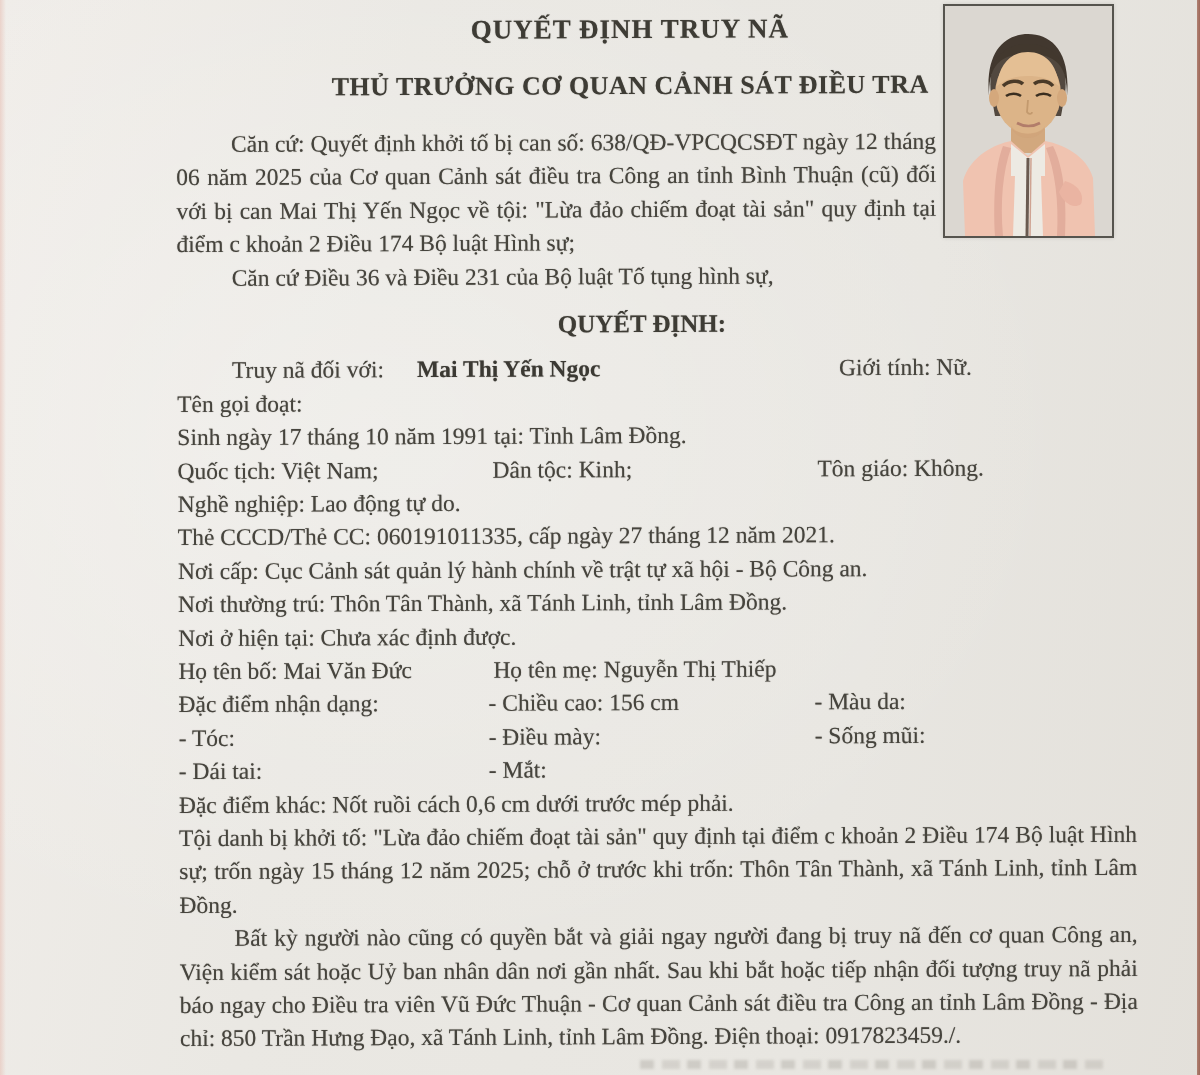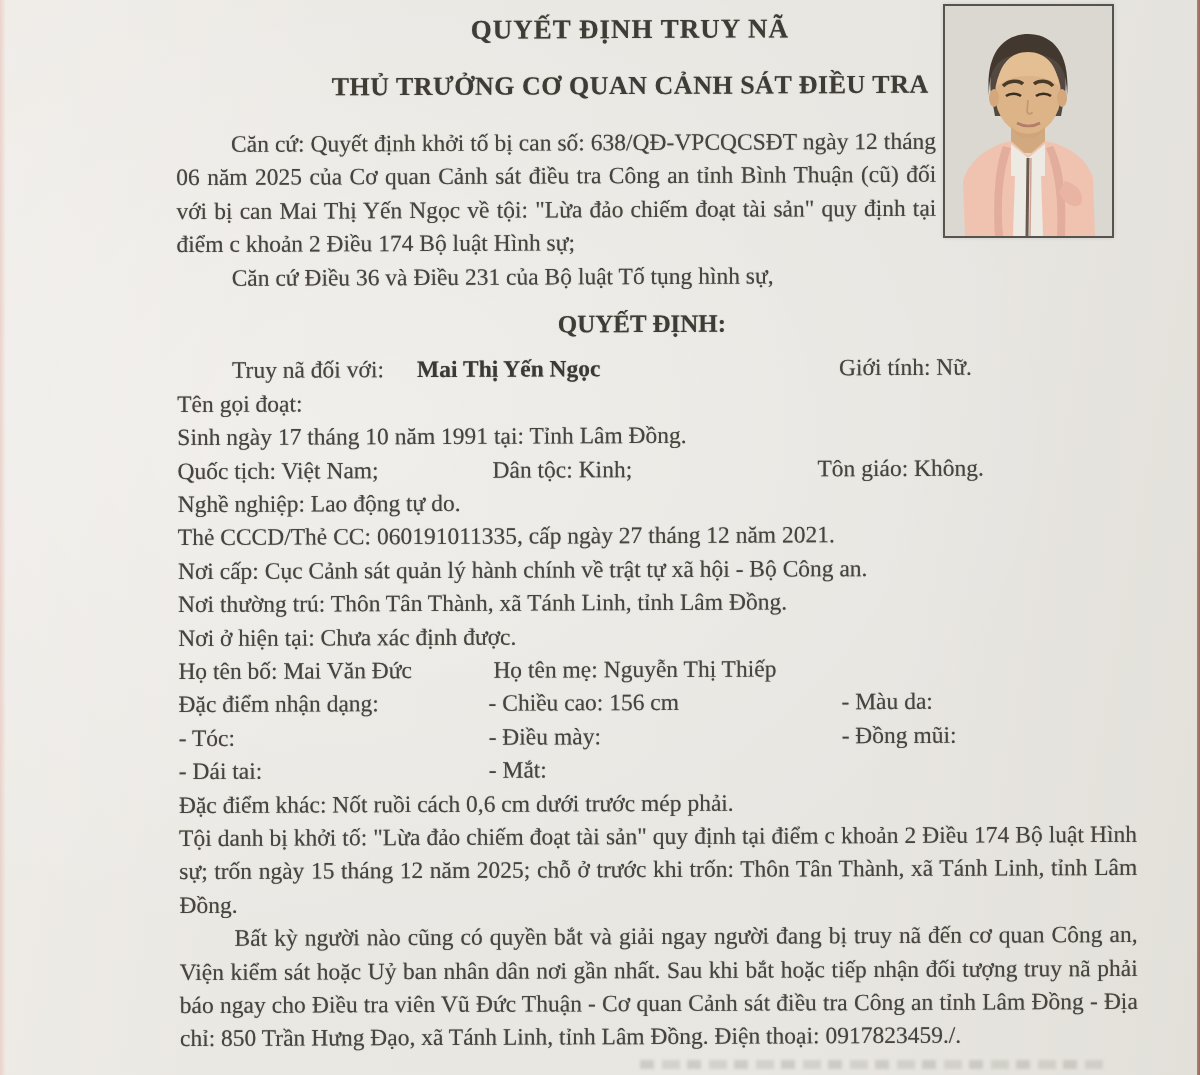--- a/index.html
+++ b/index.html
@@ -64,21 +64,21 @@
   }
   .row{position:relative;height:33.4px;white-space:nowrap;}
   .row span{position:absolute;top:0;}
   .pos0{left:0;}
   .pos-ind{left:55px;}
   .pos-name{left:240px;font-weight:bold;color:#3b3933;}
   .pos-gender{left:645px;margin-left:17px;}
   .pos-c2{left:315px;}
   .pos-c2b{left:310px;}
   .pos-c3{left:640px;}
-  .pos-c3b{left:663px;}
+  .pos-c3b{left:636px;}
 
   
   .faint-line{
     position:absolute;left:640px;top:1060px;width:470px;height:9px;
     background:repeating-linear-gradient(to right,
       rgba(120,115,105,.45) 0 14px, rgba(120,115,105,0) 14px 22px,
       rgba(120,115,105,.35) 22px 40px, rgba(120,115,105,0) 40px 47px);
     filter:blur(1.6px);
     opacity:.5;
   }
@@ -192,21 +192,21 @@
 
     <div class="row">
       <span class="pos0">Đặc điểm nhận dạng:</span>
       <span class="pos-c2b">- Chiều cao: 156 cm</span>
       <span class="pos-c3b">- Màu da:</span>
     </div>
 
     <div class="row">
       <span class="pos0">- Tóc:</span>
       <span class="pos-c2b">- Điều mày:</span>
-      <span class="pos-c3b">- Đồng mũi:</span>
+      <span class="pos-c3b">- Sống mũi:</span>
     </div>
 
     <div class="row">
       <span class="pos0">- Dái tai:</span>
       <span class="pos-c2b">- Mắt:</span>
     </div>
 
     <div class="row">
       <span class="pos0">Đặc điểm khác: Nốt ruồi cách 0,6 cm dưới trước mép phải.</span>
     </div>

